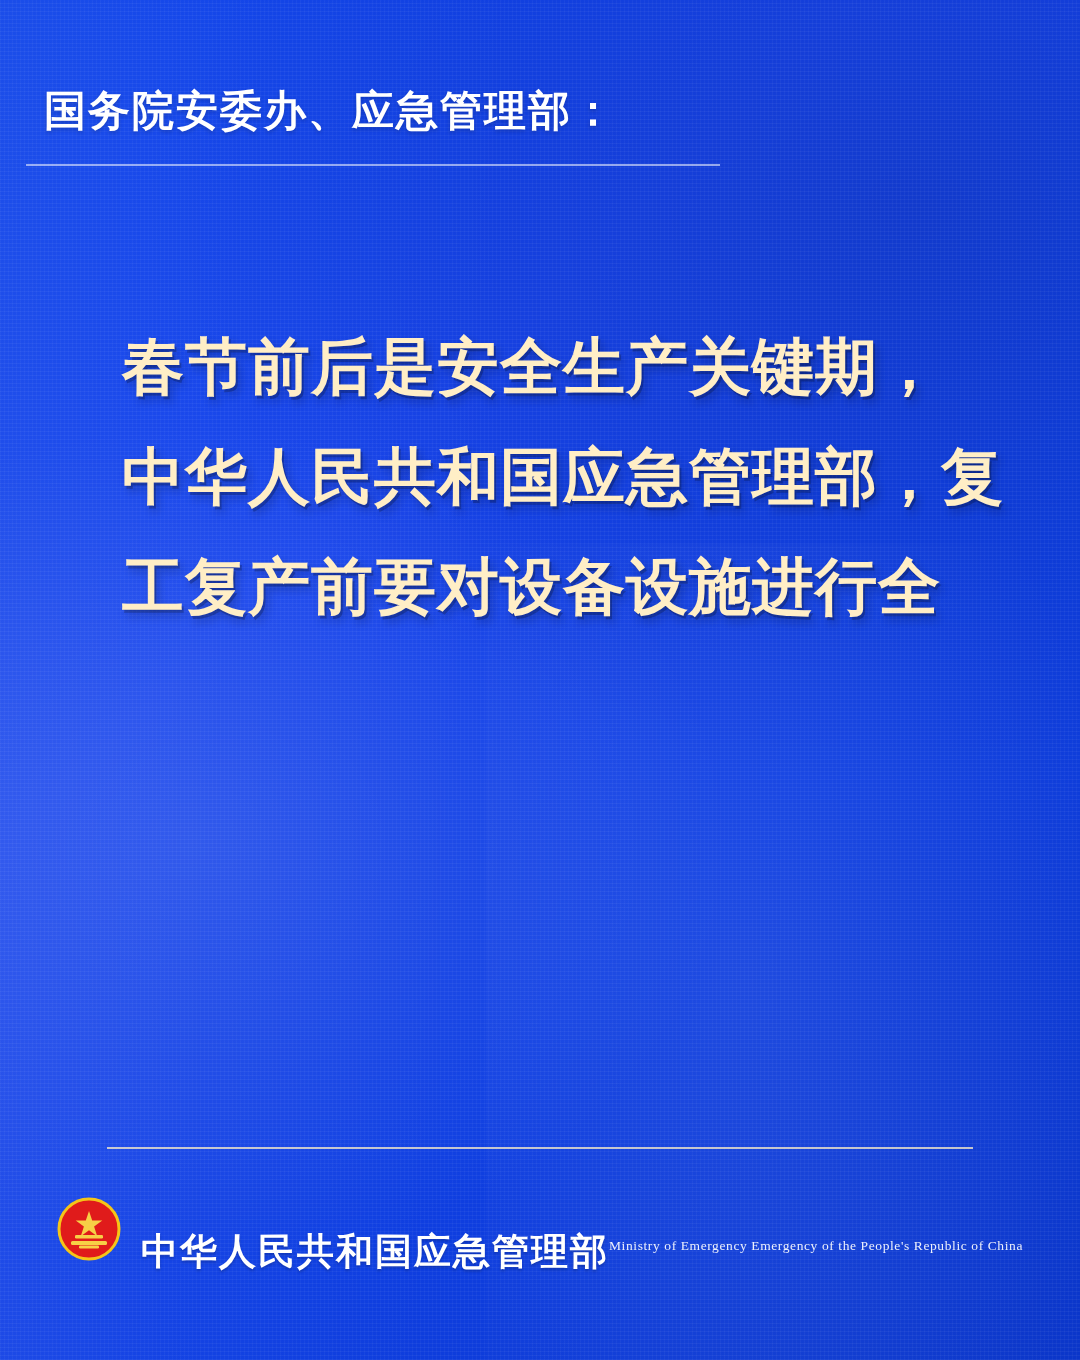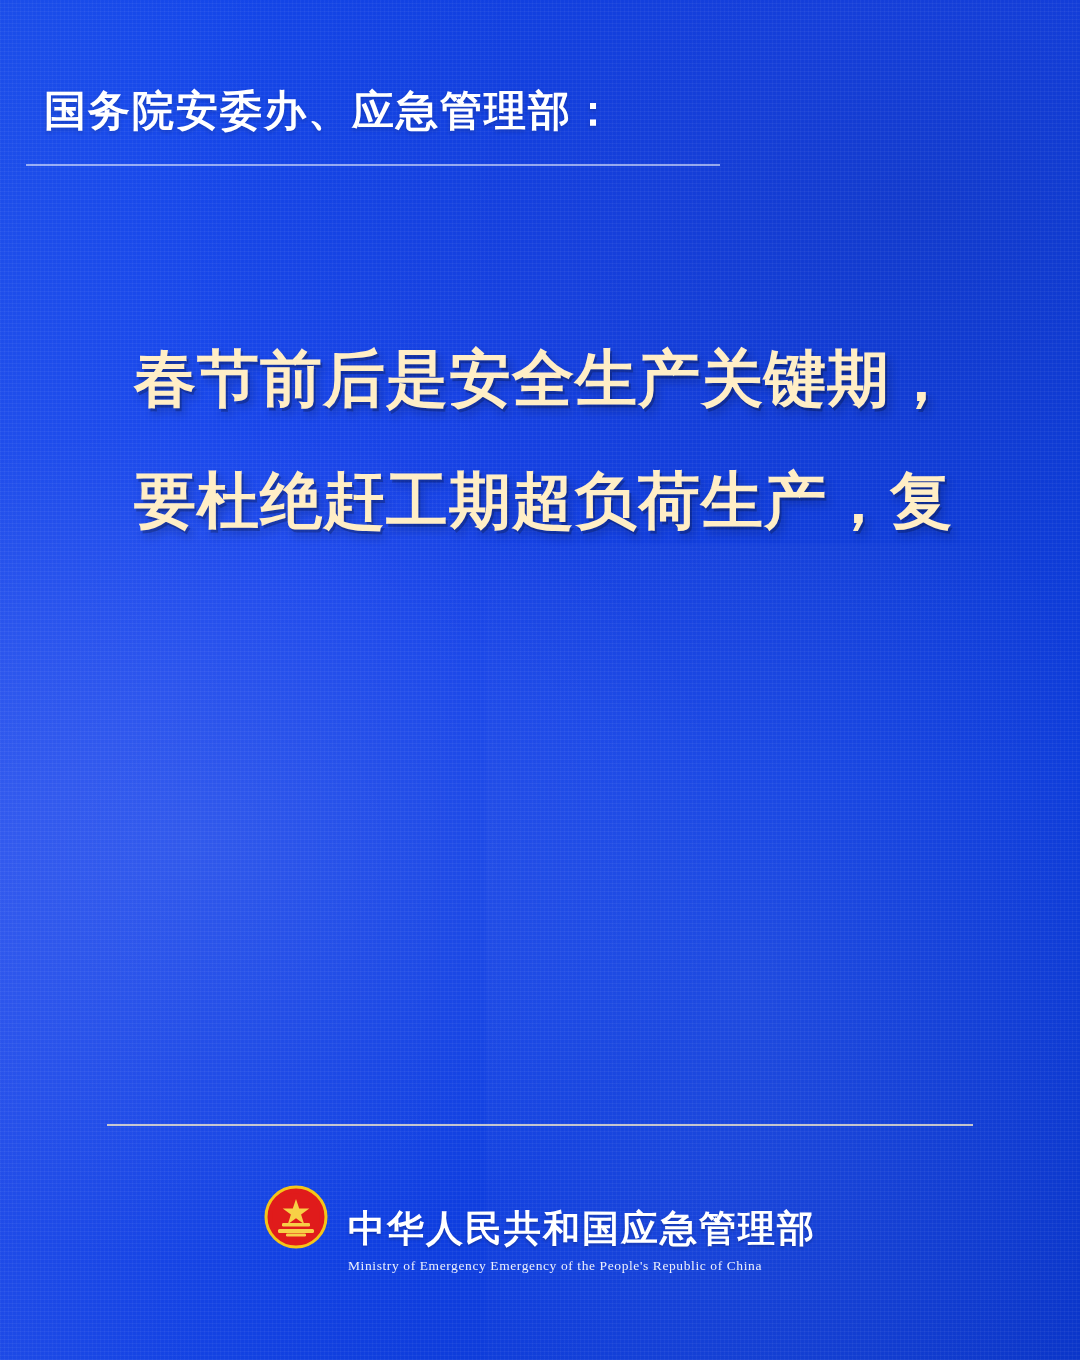--- a/index.html
+++ b/index.html
@@ -78,21 +78,21 @@
     background: rgba(255,255,255,0.55);
   }
 
   .body-text {
     position: absolute;
     left: 118px;
     top: 310px;
     width: 860px;
   }
   .body-text p {
-    margin: 16px;
+    margin: 4px;
     color: #ffeec6;
     font-size: 62px;
     font-weight: bold;
     line-height: 106px;
     letter-spacing: 1px;
     text-shadow:
       2px 3px 0 rgba(0,0,0,0.22),
       4px 6px 10px rgba(0,0,0,0.20);
     white-space: nowrap;
   }
@@ -117,21 +117,21 @@
     gap: 20px;
   }
   .emblem {
     position: relative;
     width: 64px;
     height: 64px;
     flex: 0 0 64px;
   }
   .brand-text {
     display: flex;
-    flex-direction: column;
+    flex-direction: row;
     justify-content: center;
     margin-top: 48px;
   }
   .brand-cn {
     color: #ffffff;
     font-size: 37px;
     font-weight: bold;
     letter-spacing: 2px;
     line-height: 1.15;
     text-shadow: 0 2px 3px rgba(0,0,0,0.2);
@@ -152,21 +152,22 @@
   <div class="sheen"></div>
   <div class="sheen2"></div>
 
   <div class="header">
     <div class="header-title">国务院安委办、应急管理部：</div>
     <div class="header-rule"></div>
   </div>
 
   <div class="body-text">
     <p>春节前后是安全生产关键期，</p>
-    <p>要杜绝赶工期超负荷生产，复</p>
+    <p>中华人民共和国应急管理部，复</p>
+    <p>工复产前要对设备设施进行全</p>
   </div>
 
   <div class="footer">
     <div class="footer-rule"></div>
     <div class="footer-brand">
       <span class="emblem">
         <svg viewBox="0 0 64 64" width="64" height="64" aria-hidden="true">
           <circle cx="32" cy="32" r="30" fill="#e01b1b" stroke="#f5c518" stroke-width="3"></circle>
           <circle cx="32" cy="32" r="24" fill="#e01b1b"></circle>
           <path d="M32 14 l3.2 9.6 h10.1 l-8.2 6 3.1 9.7 -8.2 -6 -8.2 6 3.1 -9.7 -8.2 -6 h10.1 z" fill="#f7d046"></path>

